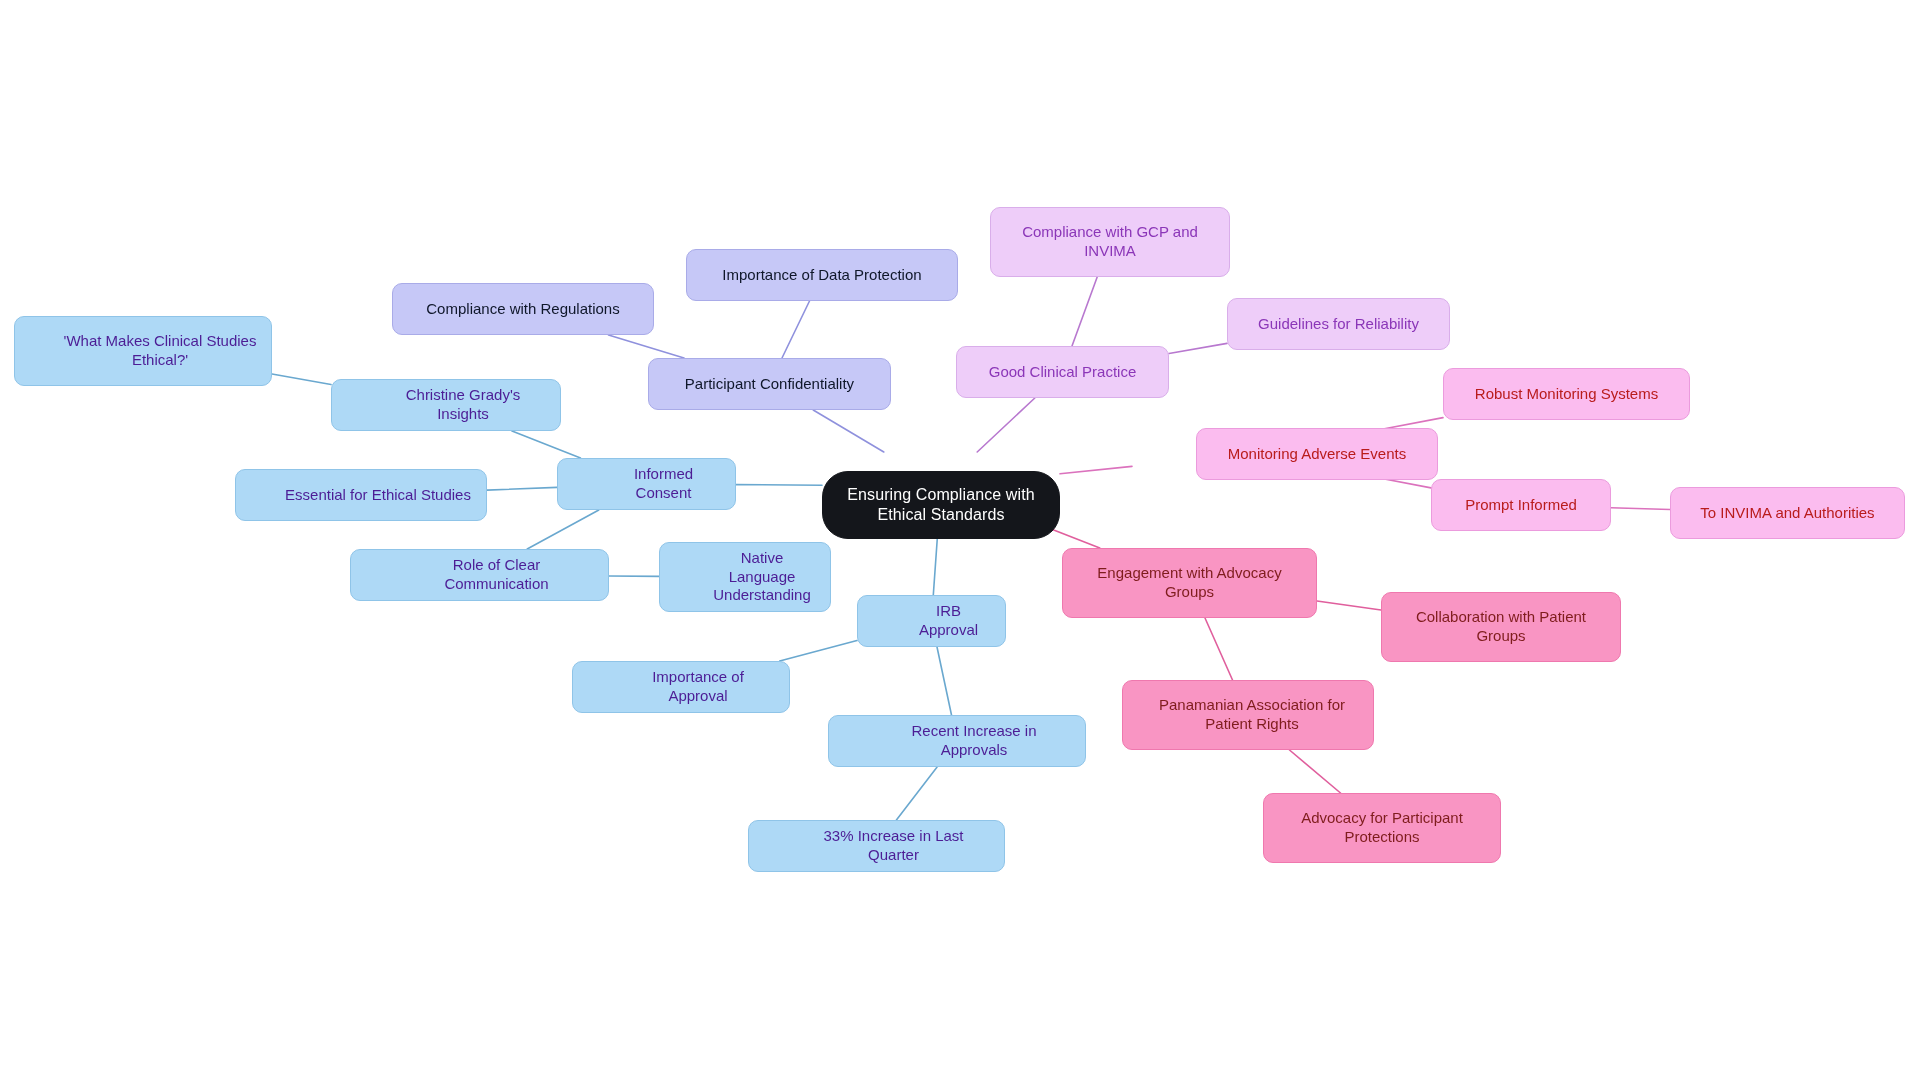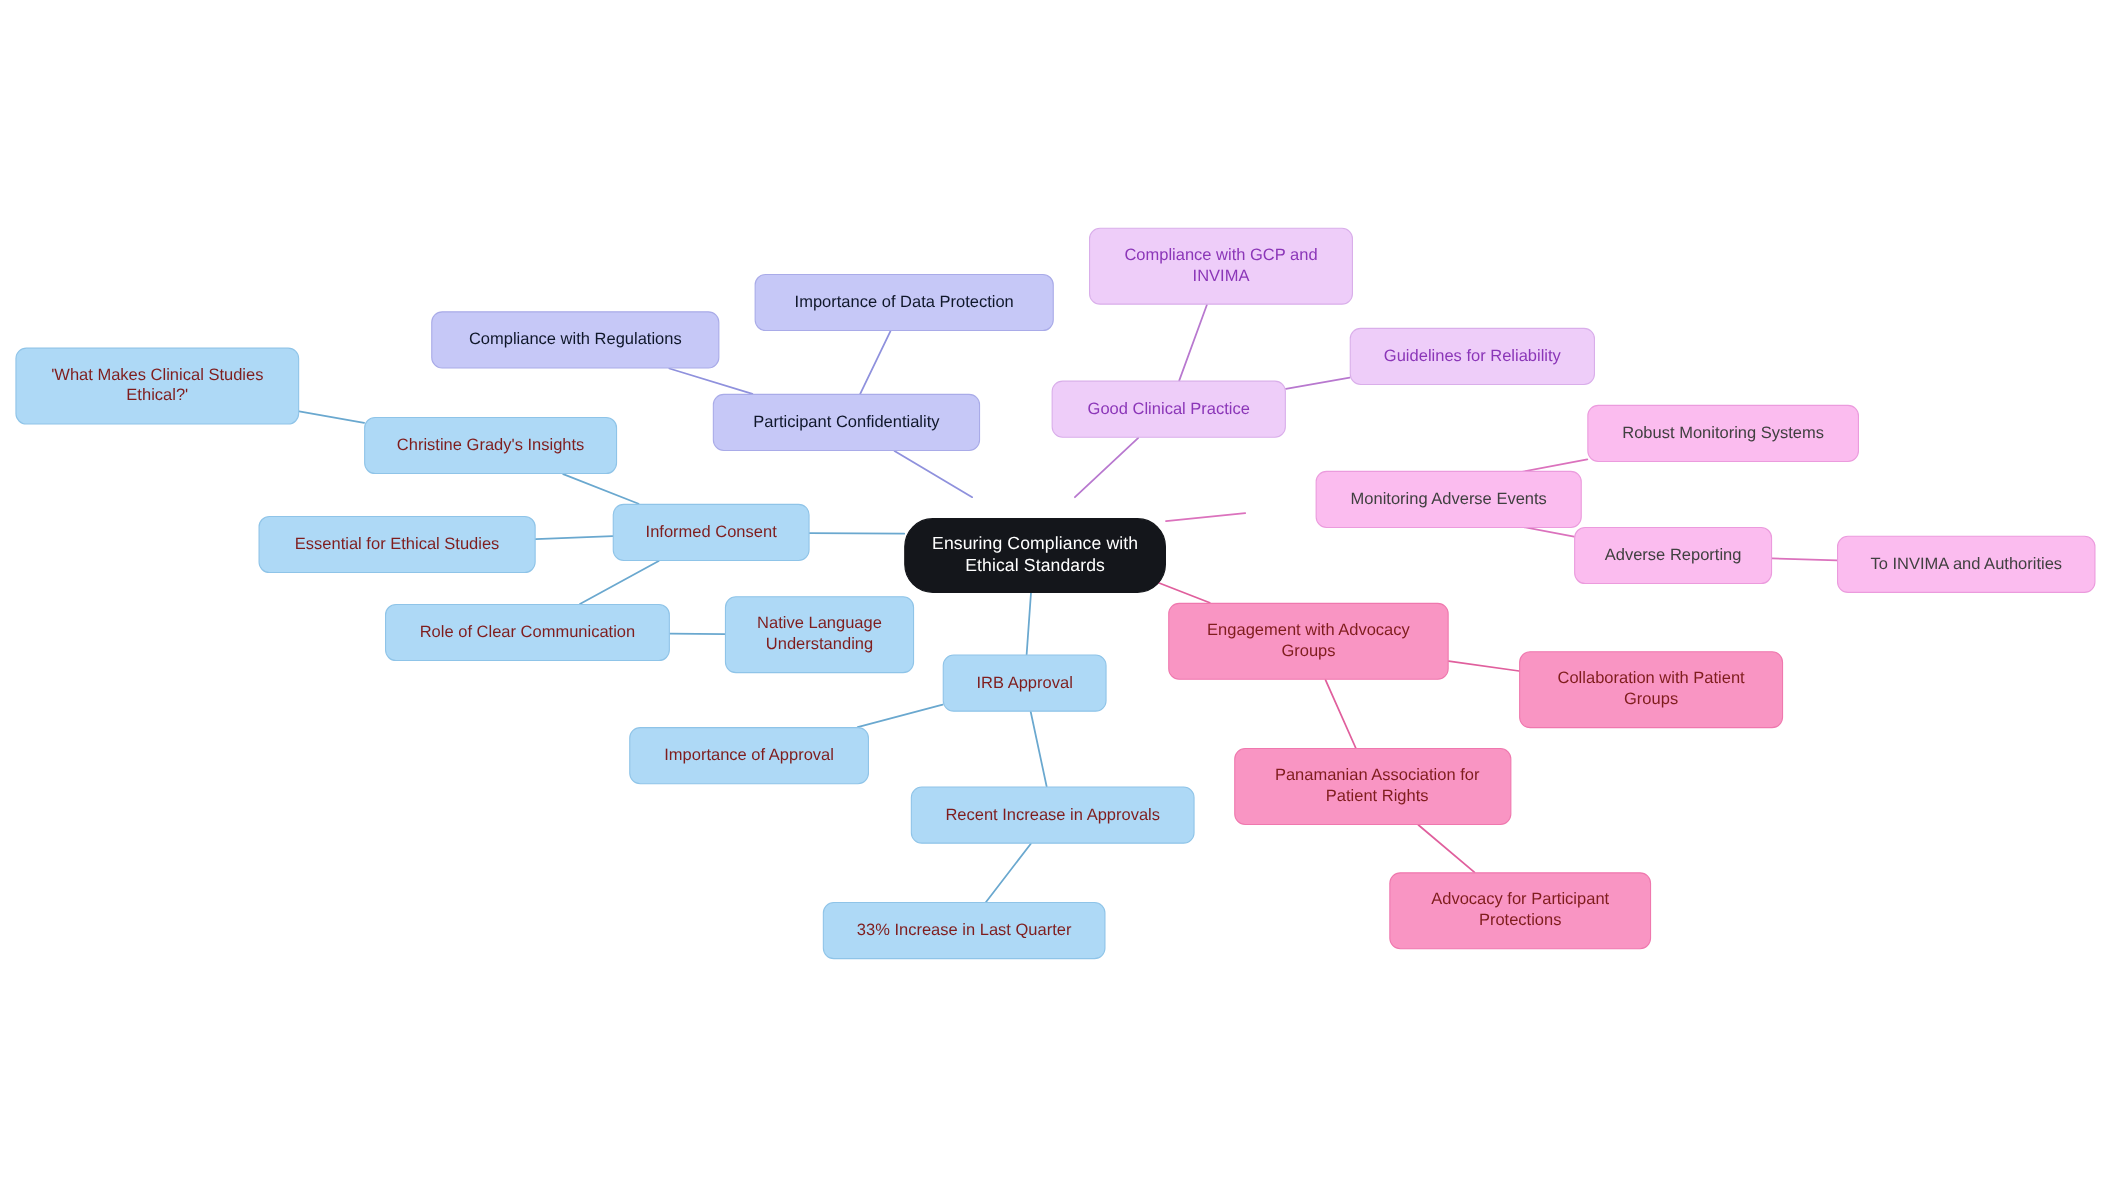--- a/index.html
+++ b/index.html
@@ -40,24 +40,24 @@
     padding: 6px 14px;
     white-space: pre-line;
   }
   .node.root {
     border-radius: 26px;
     font-weight: 400;
     letter-spacing: 0.1px;
     margin-top: 19px;
   }
   
-  .pal-blue   { background: #aed9f6; border-color: #8fc4e8; color: #7f1d1d; }
+  .pal-blue   { background: #aed9f6; border-color: #8fc4e8; color: #4c1d95; padding-left: 48px; }
   .pal-purple { background: #c6c8f7; border-color: #a9abe8; color: #0f172a; }
   .pal-violet { background: #eecdf9; border-color: #d9aeea; color: #8b36b8; }
-  .pal-pink   { background: #fbbcef; border-color: #eb9bdd; color: #404040; }
+  .pal-pink   { background: #fbbcef; border-color: #eb9bdd; color: #b91c1c; }
   .pal-hot    { background: #f995c3; border-color: #ef78ae; color: #7f1d1d; }
   .pal-dark   { background: #14161b; border-color: #14161b; color: #ffffff; }
 </style>
 </head>
 <body>
 
 <div id="canvas">
   <svg id="edges" viewBox="0 0 1920 1083">
       <line x1="822.0" y1="485.2" x2="736.0" y2="484.6" stroke="#6aa8cf" stroke-width="1.6" stroke-linecap="round"></line>
       <line x1="580.5" y1="458.0" x2="512.0" y2="431.0" stroke="#6aa8cf" stroke-width="1.6" stroke-linecap="round"></line>
@@ -93,21 +93,21 @@
       <div class="node pal-blue" style="left: 350px; top: 549px; width: 259px; height: 52px; font-size: 15px;"><span>Role of Clear Communication</span></div>
       <div class="node pal-blue" style="left: 659px; top: 542px; width: 172px; height: 70px; font-size: 15px;"><span>Native Language Understanding</span></div>
       <div class="node pal-purple" style="left: 648px; top: 358px; width: 243px; height: 52px; font-size: 15px;"><span>Participant Confidentiality</span></div>
       <div class="node pal-purple" style="left: 392px; top: 283px; width: 262px; height: 52px; font-size: 15px;"><span>Compliance with Regulations</span></div>
       <div class="node pal-purple" style="left: 686px; top: 249px; width: 272px; height: 52px; font-size: 15px;"><span>Importance of Data Protection</span></div>
       <div class="node pal-violet" style="left: 956px; top: 346px; width: 213px; height: 52px; font-size: 15px;"><span>Good Clinical Practice</span></div>
       <div class="node pal-violet" style="left: 990px; top: 207px; width: 240px; height: 70px; font-size: 15px;"><span>Compliance with GCP and INVIMA</span></div>
       <div class="node pal-violet" style="left: 1227px; top: 298px; width: 223px; height: 52px; font-size: 15px;"><span>Guidelines for Reliability</span></div>
       <div class="node pal-pink" style="left: 1196px; top: 428px; width: 242px; height: 52px; font-size: 15px;"><span>Monitoring Adverse Events</span></div>
       <div class="node pal-pink" style="left: 1443px; top: 368px; width: 247px; height: 52px; font-size: 15px;"><span>Robust Monitoring Systems</span></div>
-      <div class="node pal-pink" style="left: 1431px; top: 479px; width: 180px; height: 52px; font-size: 15px;"><span>Adverse Reporting</span></div>
+      <div class="node pal-pink" style="left: 1431px; top: 479px; width: 180px; height: 52px; font-size: 15px;"><span>Prompt Informed</span></div>
       <div class="node pal-pink" style="left: 1670px; top: 487px; width: 235px; height: 52px; font-size: 15px;"><span>To INVIMA and Authorities</span></div>
       <div class="node pal-hot" style="left: 1062px; top: 548px; width: 255px; height: 70px; font-size: 15px;"><span>Engagement with Advocacy Groups</span></div>
       <div class="node pal-hot" style="left: 1381px; top: 592px; width: 240px; height: 70px; font-size: 15px;"><span>Collaboration with Patient Groups</span></div>
       <div class="node pal-hot" style="left: 1122px; top: 680px; width: 252px; height: 70px; font-size: 15px; padding-left: 22px;"><span>Panamanian Association for Patient Rights</span></div>
       <div class="node pal-hot" style="left: 1263px; top: 793px; width: 238px; height: 70px; font-size: 15px;"><span>Advocacy for Participant Protections</span></div>
       <div class="node pal-blue" style="left: 857px; top: 595px; width: 149px; height: 52px; font-size: 15px;"><span>IRB Approval</span></div>
       <div class="node pal-blue" style="left: 572px; top: 661px; width: 218px; height: 52px; font-size: 15px;"><span>Importance of Approval</span></div>
       <div class="node pal-blue" style="left: 828px; top: 715px; width: 258px; height: 52px; font-size: 15px;"><span>Recent Increase in Approvals</span></div>
       <div class="node pal-blue" style="left: 748px; top: 820px; width: 257px; height: 52px; font-size: 15px;"><span>33% Increase in Last Quarter</span></div>
     </div>

